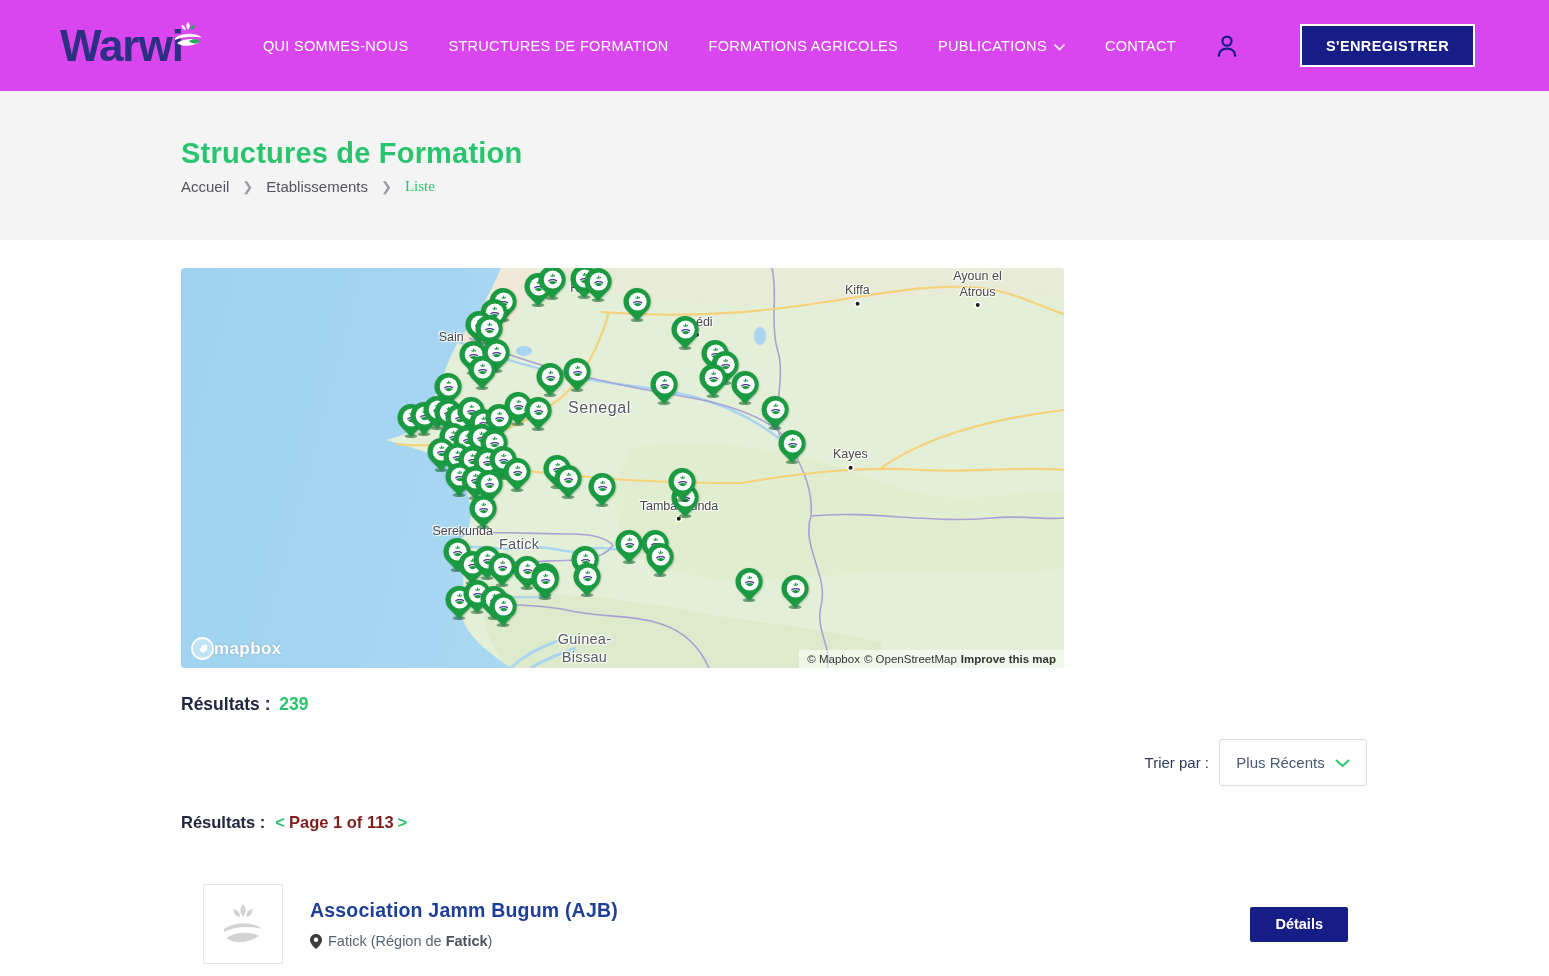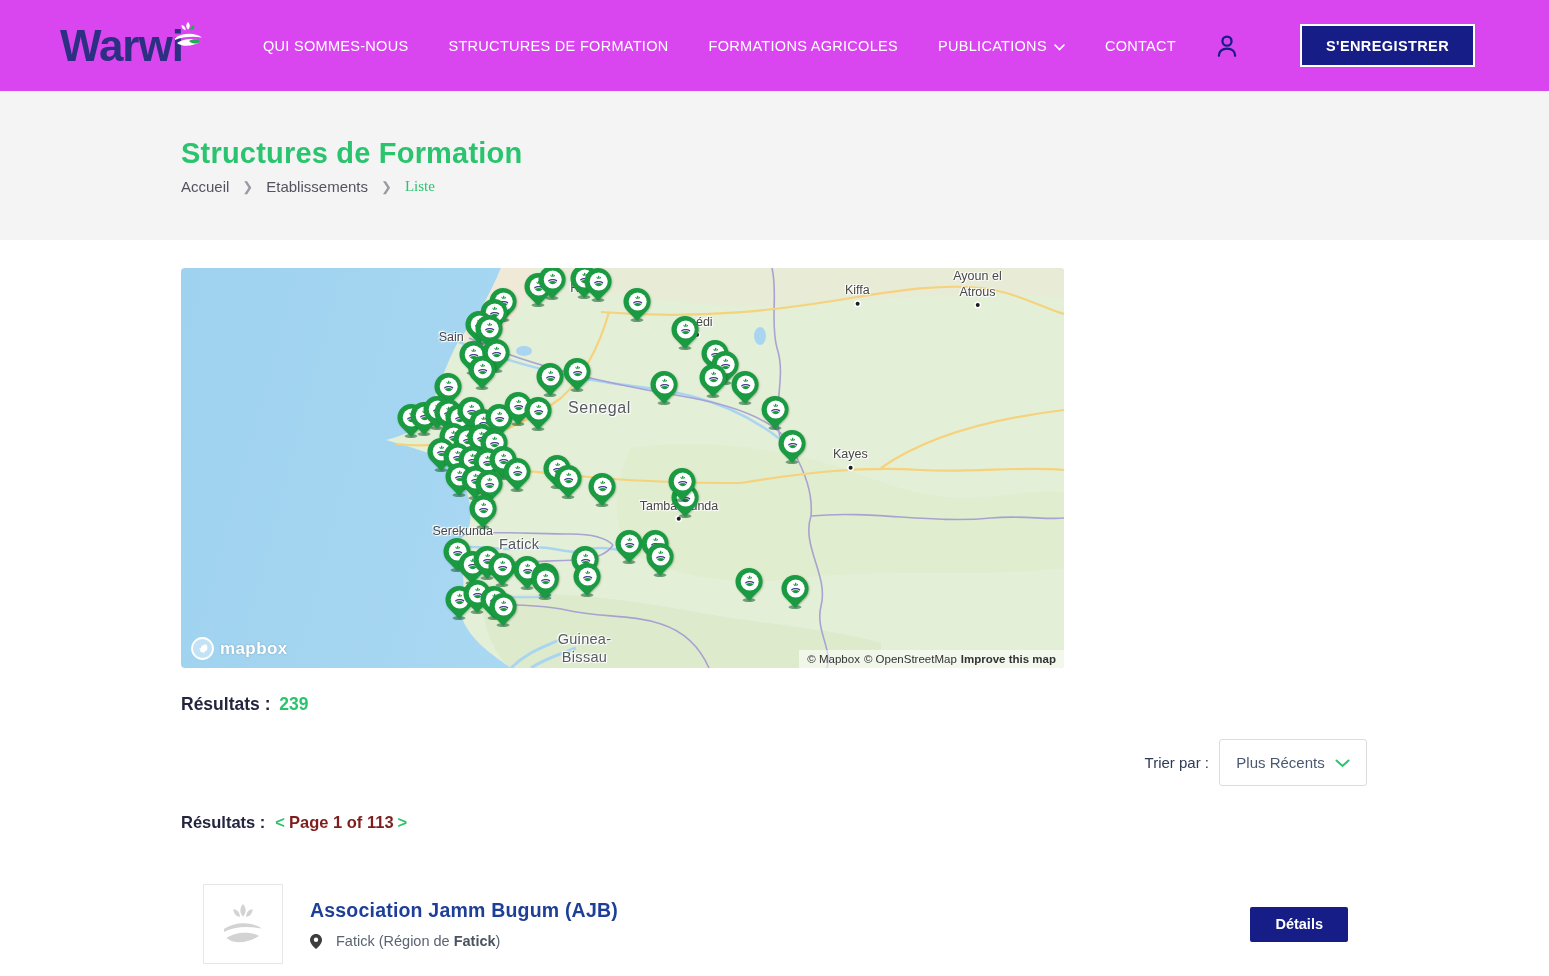--- a/index.html
+++ b/index.html
@@ -51,21 +51,21 @@
   .map-dot { width:4px; height:4px; background:#1c1c1c; border-radius:50%; margin-top:3px; box-shadow:0 0 0 1.5px #fff; }
 
   .pin-wrap { position:absolute; width:27px; height:34px; transform:translate(-50%,-94%); cursor:pointer; }
   .pin-body { position:absolute; left:0; top:0; width:27px; height:27px; background:#1a9a41;
               border-radius:50% 50% 50% 0; transform:rotate(-45deg); display:flex; align-items:center; justify-content:center;
               box-shadow:0 1px 2px rgba(0,60,20,.35); }
   .pin-logo { width:18px; height:18px; background:#fff; border-radius:50%; transform:rotate(45deg);
               display:flex; align-items:center; justify-content:center; overflow:hidden; }
   .pin-shadow { position:absolute; left:7px; bottom:0px; width:13px; height:4px; border-radius:50%; background:rgba(17,95,44,.55); }
 
-  .mapbox-logo { position:absolute; left:10px; bottom:8px; z-index:5; display:flex; align-items:center; gap:6px; cursor:pointer;text-align:right; }
+  .mapbox-logo { position:absolute; left:10px; bottom:8px; z-index:5; display:flex; align-items:center; cursor:pointer;text-align:right; }
   .mapbox-word { color:#ffffff; font-size:17px; font-weight:700; letter-spacing:.4px;
                  text-shadow:0 0 2px rgba(0,0,0,.25); }
   .map-attrib { position:absolute; right:0; bottom:0; z-index:5; background:rgba(255,255,255,.55);
                 font-size:11.5px; color:#333; padding:3px 8px 3px 8px; display:flex; gap:4px; align-items:center; }
   .map-attrib .lnk { cursor:pointer; }
   .map-attrib .bold { font-weight:700; }
 
   
   .results-line { margin-top:26px; font-size:17.5px; font-weight:700; color:#23263e; }
   .results-line .count { color:#2bc46e; margin-left:4px;text-align:right; }
@@ -77,21 +77,21 @@
   .pagination-line { margin-top:27px; font-size:16.5px; font-weight:700; color:#23263e; display:flex; gap:4px; }
   .pagination-line .pg { color:#7f1d1d; cursor:pointer; }
   .pagination-line .pg-arrow { color:#2bc46e; cursor:pointer; }
 
   
   .list-item { margin-top:52px; display:flex; align-items:center; }
   .item-logo { margin-left:22px; width:80px; height:80px; border:1px solid #e7e7e7; background:#fff;
                display:flex; align-items:center; justify-content:center; }
   .item-info { margin-left:27px; display:flex; flex-direction:column; gap:11px; }
   .item-title { font-size:19.5px; font-weight:700; color:#1e3f97; cursor:pointer; letter-spacing:.2px; }
-  .item-loc { display:flex; align-items:center; gap:14px; font-size:14.5px; color:#5a6472; }
+  .item-loc { display:flex; align-items:center; gap:6px; font-size:14.5px; color:#5a6472; }
   .item-loc b { color:#4a5360; }
   .details-btn { margin-left:auto; margin-right:19px; background:#171d86; color:#fff; font-weight:700; font-size:14.5px;
                  border:none; padding:0 25px; height:35px; border-radius:2px; cursor:pointer;
                  font-family:"Liberation Sans", sans-serif; }
 </style>
 </head>
 <body>
 
 <header class="site-header">
   <div class="logo">

